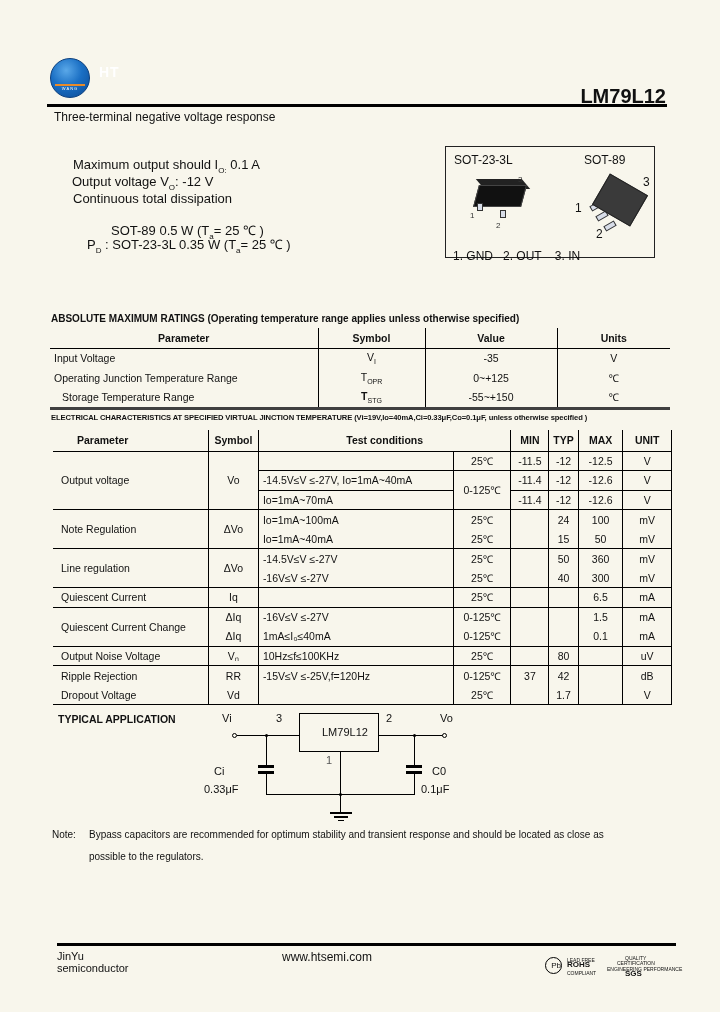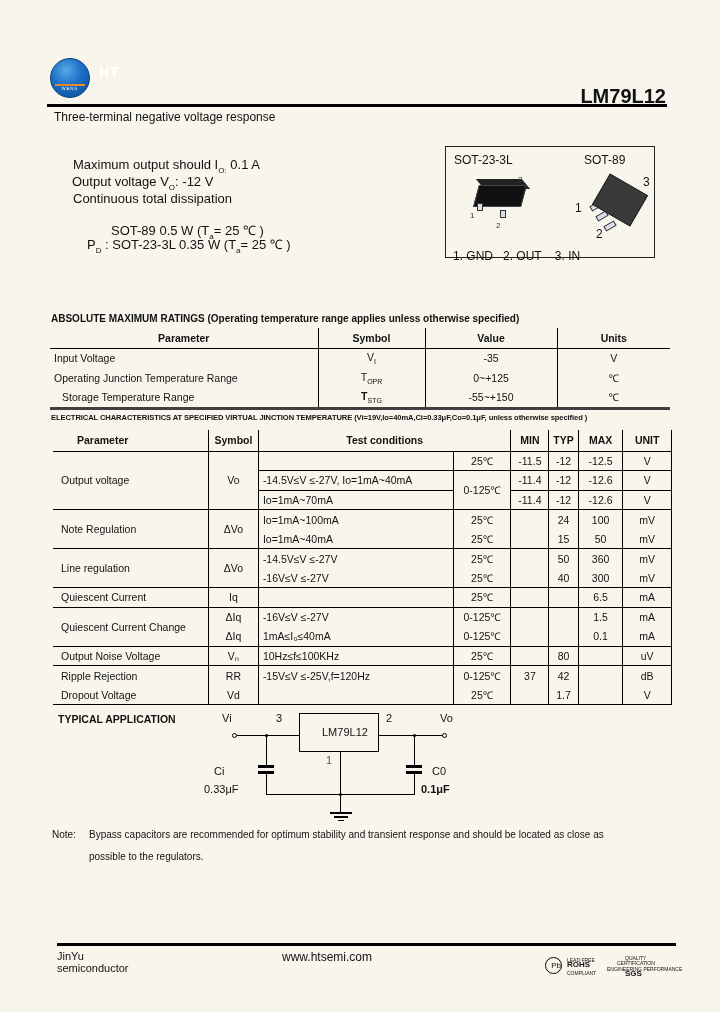--- a/index.html
+++ b/index.html
@@ -338,21 +338,21 @@
   <div class="circ-lbl" style="left:204px; top:783px;">0.33μF</div>
 
   <div class="wire" style="left:379px; top:735px; width:66px; height:1px;"></div>
   <div class="term" style="left:442px; top:733px;"></div>
   <div class="dot" style="left:413px; top:734px;"></div>
   <div class="wire" style="left:414px; top:735px; width:1px; height:30px;"></div>
   <div class="cap-plate" style="left:406px; top:765px;"></div>
   <div class="cap-plate" style="left:406px; top:771px;"></div>
   <div class="wire" style="left:414px; top:774px; width:1px; height:20px;"></div>
   <div class="circ-lbl" style="left:432px; top:765px;text-align:center;">C0</div>
-  <div class="circ-lbl" style="left:421px; top:783px;font-weight:bold;">0.1μF</div>
+  <div class="circ-lbl" style="left:421px; top:783px;">0.1μF</div>
 
   <div class="wire" style="left:266px; top:794px; width:149px; height:1px;"></div>
   <div class="wire" style="left:340px; top:752px; width:1px; height:60px;"></div>
   <div class="dot" style="left:339px; top:793px;"></div>
   <div>
     <div class="wire" style="left:330px; top:812px; width:22px; height:2px;"></div>
     <div class="wire" style="left:334px; top:816px; width:14px; height:2px;"></div>
     <div class="wire" style="left:338px; top:820px; width:6px; height:1px;"></div>
   </div>
 </div>

